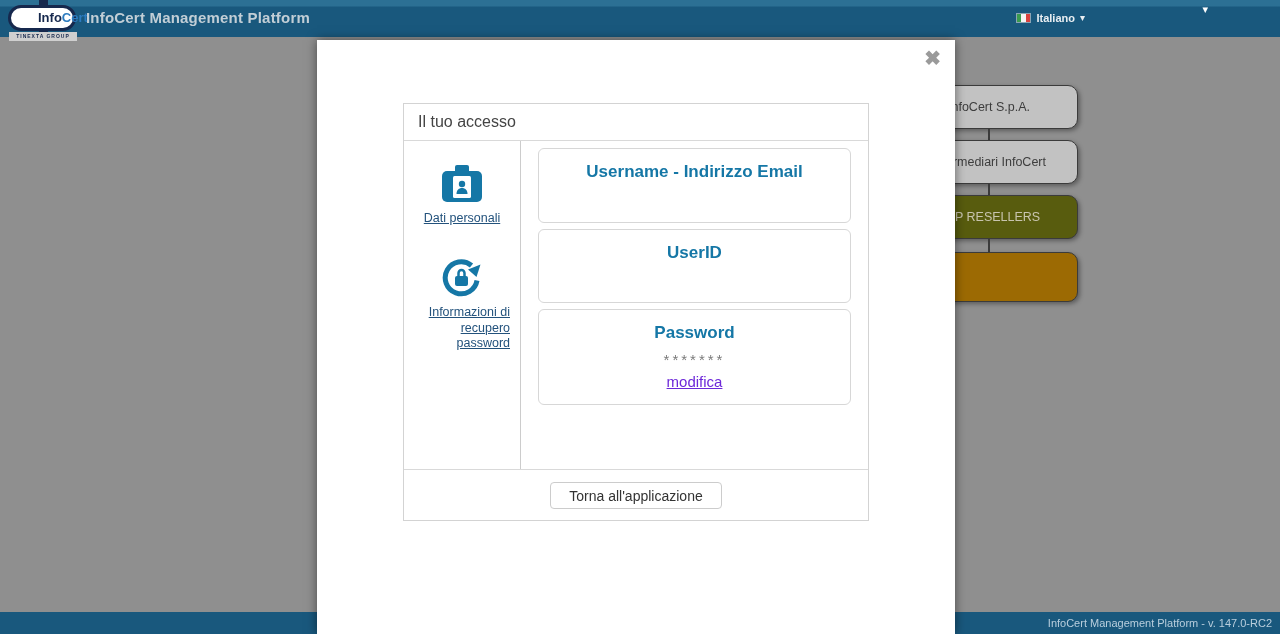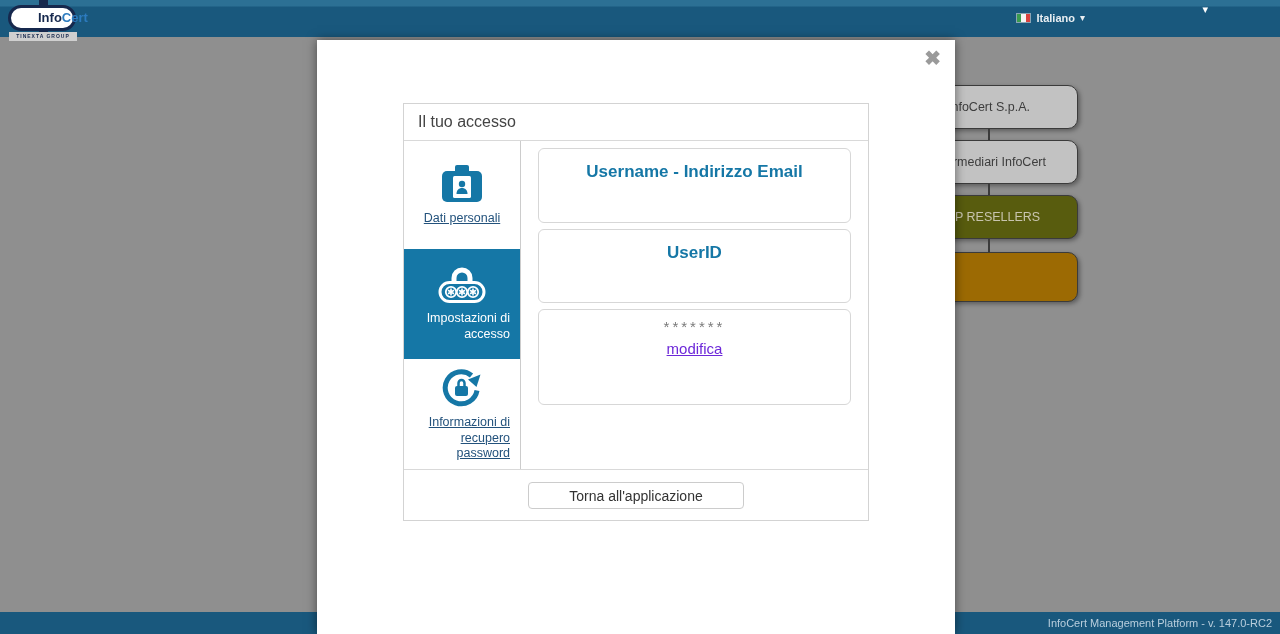--- a/index.html
+++ b/index.html
@@ -55,21 +55,21 @@
   .tab-label { font-size:12.5px; color:#23527c; text-decoration:underline; line-height:1.25; }
   .tab.active { background:#1577a6; }
   .tab.active .tab-label { color:#fff; text-decoration:none; }
   .content { flex:1; padding:7px 17px; }
   .field-box { border:1px solid #d7d7d7; border-radius:6px; text-align:center; margin-bottom:6px; }
   .fb-a { height:75px; } .fb-b { height:74px; } .fb-c { height:96px; }
   .field-label { padding-top:13px; font-size:17px; font-weight:bold; color:#1577a6; }
   .field-value { margin-top:8px; font-size:15px; color:#7a7a7a; letter-spacing:3px; }
   .field-link { display:inline-block; margin-top:5px; font-size:15px; color:#6d28d9; text-decoration:underline; cursor:pointer; }
   .panel-footer { height:52px; border-top:1px solid #d9d9d9; display:flex; align-items:center; justify-content:center; }
-  .back-btn { width:216px; height:27px; background:#fff; border:1px solid #ccc; border-radius:4px;
+  .back-btn { width:172px; height:27px; background:#fff; border:1px solid #ccc; border-radius:4px;
     font-size:14px; color:#333; font-family:"Liberation Sans", sans-serif; cursor:pointer; }
 </style>
 </head>
 <body>
 
 <div class="stage">
 
   <div class="backdrop">
     <div class="org-node node-gray n1">
       <span>InfoCert S.p.A.</span>
@@ -89,20 +89,21 @@
   </div>
 
   <div class="header">
     <div class="logo">
       <div class="logo-bar"></div>
       <div class="logo-oval">
         <span class="b1">Info</span><span class="b2">Cert</span>
       </div>
       <div class="logo-sub">TINEXTA GROUP</div>
     </div>
+    <div class="app-title">InfoCert Management Platform</div>
     <div class="lang">
       <span class="flag"></span>
       <span class="lang-label">Italiano</span>
       <span class="caret">▾</span>
     </div>
     <div class="user-caret">▾</div>
   </div>
 
   <div class="footer">
     <span>InfoCert Management Platform - v. 147.0-RC2</span>
@@ -121,35 +122,20 @@
             <svg width="42" height="40" viewBox="0 0 42 40">
               <rect x="1" y="7" width="40" height="31" rx="5" fill="#1577a6"></rect>
               <rect x="14" y="1" width="14" height="9" rx="2" fill="#1577a6"></rect>
               <rect x="12" y="12" width="18" height="22" rx="1.5" fill="#fff"></rect>
               <circle cx="21" cy="20" r="3.2" fill="#1577a6"></circle>
               <path d="M15.5 30 c0-4 2.5-6 5.5-6 s5.5 2 5.5 6 z" fill="#1577a6"></path>
             </svg>
             <span class="tab-label">Dati personali</span>
           </div>
 
-          <div class="tab tab-2 active">
-            <svg width="48" height="38" viewBox="0 0 48 38">
-              <path d="M16 17 v-5 a8 8 0 0 1 16 0 v5" fill="none" stroke="#fff" stroke-width="5"></path>
-              <rect x="2" y="16.5" width="44" height="19" rx="9.5" fill="none" stroke="#fff" stroke-width="3"></rect>
-              <circle cx="13" cy="26" r="5.2" fill="none" stroke="#fff" stroke-width="1.8"></circle>
-              <circle cx="24" cy="26" r="5.2" fill="none" stroke="#fff" stroke-width="1.8"></circle>
-              <circle cx="35" cy="26" r="5.2" fill="none" stroke="#fff" stroke-width="1.8"></circle>
-              <g stroke="#fff" stroke-width="1.6">
-                <path d="M13 22.5 L13 29.5 M10 24.25 L16 27.75 M16 24.25 L10 27.75"></path>
-                <path d="M24 22.5 L24 29.5 M21 24.25 L27 27.75 M27 24.25 L21 27.75"></path>
-                <path d="M35 22.5 L35 29.5 M32 24.25 L38 27.75 M38 24.25 L32 27.75"></path>
-              </g>
-            </svg>
-            <span class="tab-label">Impostazioni di accesso</span>
-          </div>
 
           <div class="tab tab-3">
             <svg width="40" height="42" viewBox="0 0 40 42">
               <path d="M29.5 9.5 A16 16 0 1 0 35 24.5" fill="none" stroke="#1577a6" stroke-width="5"></path>
               <path d="M26 13.5 L38.5 8.5 L34.5 21 z" fill="#1577a6"></path>
               <rect x="13" y="20" width="13" height="10" rx="2" fill="#1577a6"></rect>
               <path d="M16.5 20 v-3 a3 3 0 0 1 6 0 v3" fill="none" stroke="#1577a6" stroke-width="2.5"></path>
             </svg>
             <span class="tab-label">Informazioni di recupero password</span>
           </div>
@@ -158,20 +144,21 @@
         <div class="content">
           <div class="field-box fb-a">
             <div class="field-label">Username - Indirizzo Email</div>
             <div class="field-value"></div>
           </div>
           <div class="field-box fb-b">
             <div class="field-label">UserID</div>
             <div class="field-value"></div>
           </div>
           <div class="field-box fb-c">
+            <div class="field-label">Password</div>
             <div class="field-value">*******</div>
             <a class="field-link">modifica</a>
           </div>
         </div>
       </div>
 
       <div class="panel-footer">
         <button class="back-btn">Torna all'applicazione</button>
       </div>
     </div>

